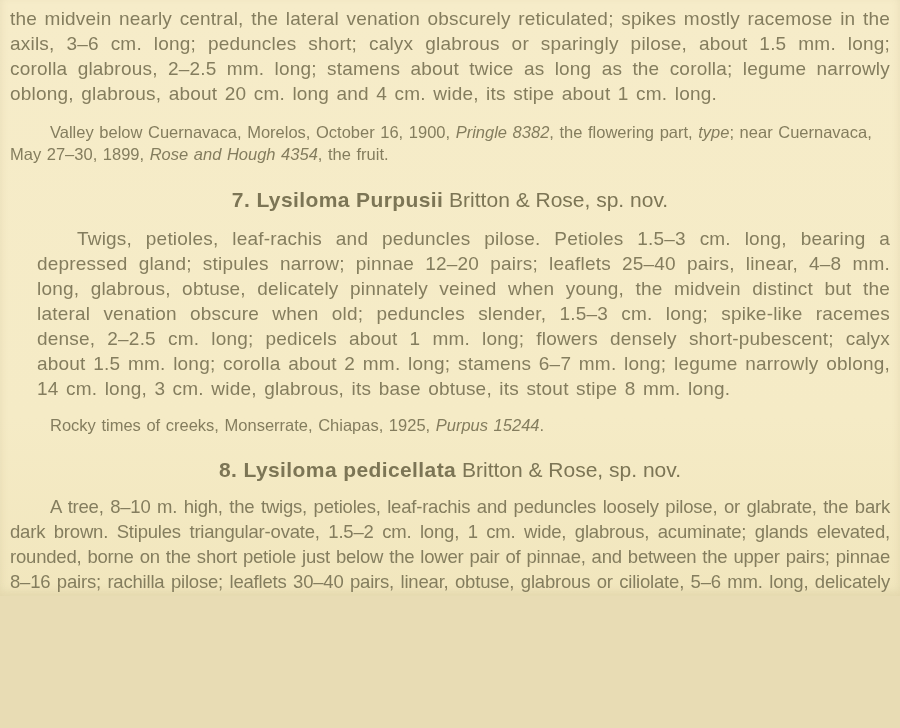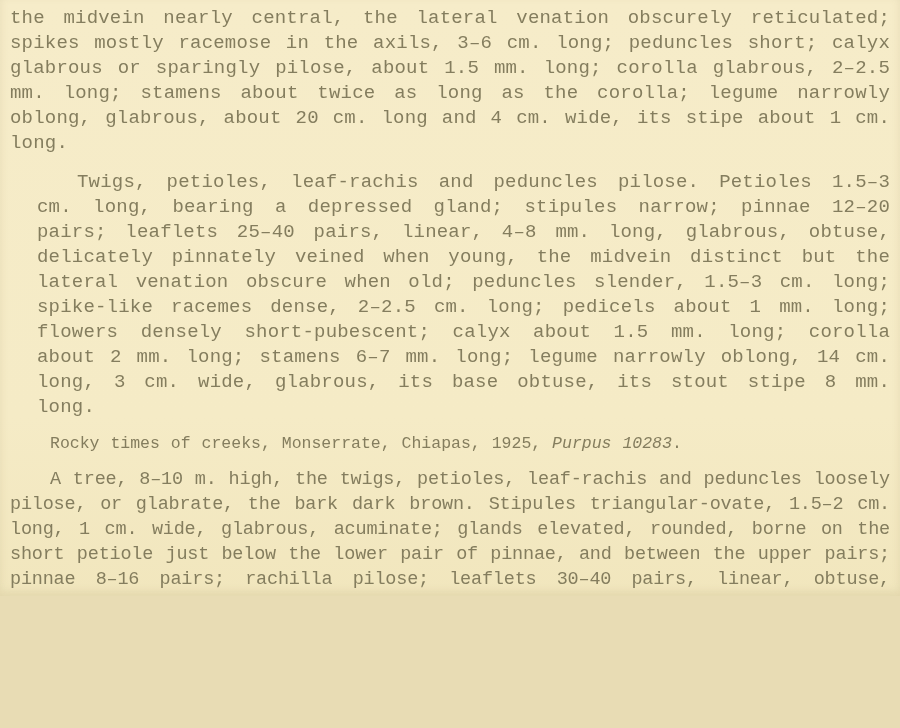--- a/index.html
+++ b/index.html
@@ -8,21 +8,21 @@
     background: #e8dcb4;
   }
   .page {
     position: relative;
     width: 900px;
     height: 596px;
     box-sizing: border-box;
     padding: 6px 10px 0 10px;
     background: linear-gradient(180deg, #f6ecc9 0%, #f5ebc6 70%, #f1e6bd 100%);
     box-shadow: inset 0 -4px 8px rgba(120,105,60,0.12);
-    font-family: Liberation Mono, monospace;
+    font-family: Liberation Sans, sans-serif;
     color: #847d5e;
     overflow: hidden;
   }
   .body-text {
     margin: 0;
     font-size: 19px;
     line-height: 25px;
     text-align: justify;
     word-spacing: 2px;
     letter-spacing: 0.2px;
@@ -59,22 +59,25 @@
   .m-para8  { margin-top: 12px; }
   i { font-style: italic; }
 </style>
 </head>
 <body>
 
 <div class="page">
 
   <p class="body-text">the midvein nearly central, the lateral venation obscurely reticulated; spikes mostly racemose in the axils, 3–6 cm. long; peduncles short; calyx glabrous or sparingly pilose, about 1.5 mm. long; corolla glabrous, 2–2.5 mm. long; stamens about twice as long as the corolla; legume narrowly oblong, glabrous, about 20 cm. long and 4 cm. wide, its stipe about 1 cm. long.</p>
 
+  <p class="citation m-cit1"><span>Valley below Cuernavaca, Morelos, October 16, 1900, </span><i>Pringle 8382</i><span>, the flowering part, </span><i>type</i><span>; near Cuernavaca, May 27–30, 1899, </span><i>Rose and Hough 4354</i><span>, the fruit.</span></p>
 
+  <h3 class="species-heading m-head7"><span class="bold">7. Lysiloma Purpusii</span><span> Britton &amp; Rose, sp. nov.</span></h3>
 
   <p class="body-text indent m-para7">Twigs, petioles, leaf-rachis and peduncles pilose. Petioles 1.5–3 cm. long, bearing a depressed gland; stipules narrow; pinnae 12–20 pairs; leaflets 25–40 pairs, linear, 4–8 mm. long, glabrous, obtuse, delicately pinnately veined when young, the midvein distinct but the lateral venation obscure when old; peduncles slender, 1.5–3 cm. long; spike-like racemes dense, 2–2.5 cm. long; pedicels about 1 mm. long; flowers densely short-pubescent; calyx about 1.5 mm. long; corolla about 2 mm. long; stamens 6–7 mm. long; legume narrowly oblong, 14 cm. long, 3 cm. wide, glabrous, its base obtuse, its stout stipe 8 mm. long.</p>
 
-  <p class="citation m-cit2"><span>Rocky times of creeks, Monserrate, Chiapas, 1925, </span><i>Purpus 10283</i><span>.</span></p>
+  <p class="citation m-cit2"><span>Rocky times of creeks, Monserrate, Chiapas, 1925, </span><i>Purpus 15244</i><span>.</span></p>
 
+  <h3 class="species-heading m-head8"><span class="bold">8. Lysiloma pedicellata</span><span> Britton &amp; Rose, sp. nov.</span></h3>
 
   <p class="body-text tight indent m-para8">A tree, 8–10 m. high, the twigs, petioles, leaf-rachis and peduncles loosely pilose, or glabrate, the bark dark brown. Stipules triangular-ovate, 1.5–2 cm. long, 1 cm. wide, glabrous, acuminate; glands elevated, rounded, borne on the short petiole just below the lower pair of pinnae, and between the upper pairs; pinnae 8–16 pairs; rachilla pilose; leaflets 30–40 pairs, linear, obtuse, glabrous or ciliolate, 5–6 mm. long, delicately pinnately veined, about equally green on both sides; spike-like racemes axillary, solitary, densely flowered, 3–4 cm. long, the slender peduncles 2–4 cm. long; pedicels 0.5–1 mm. long; calyx about 1.5 mm. long, short-pilose; corolla about 2.5 mm. long, somewhat pubescent; stamens about 3 times as long as the corolla.</p>
 
 </div>
 
 </body></html>

